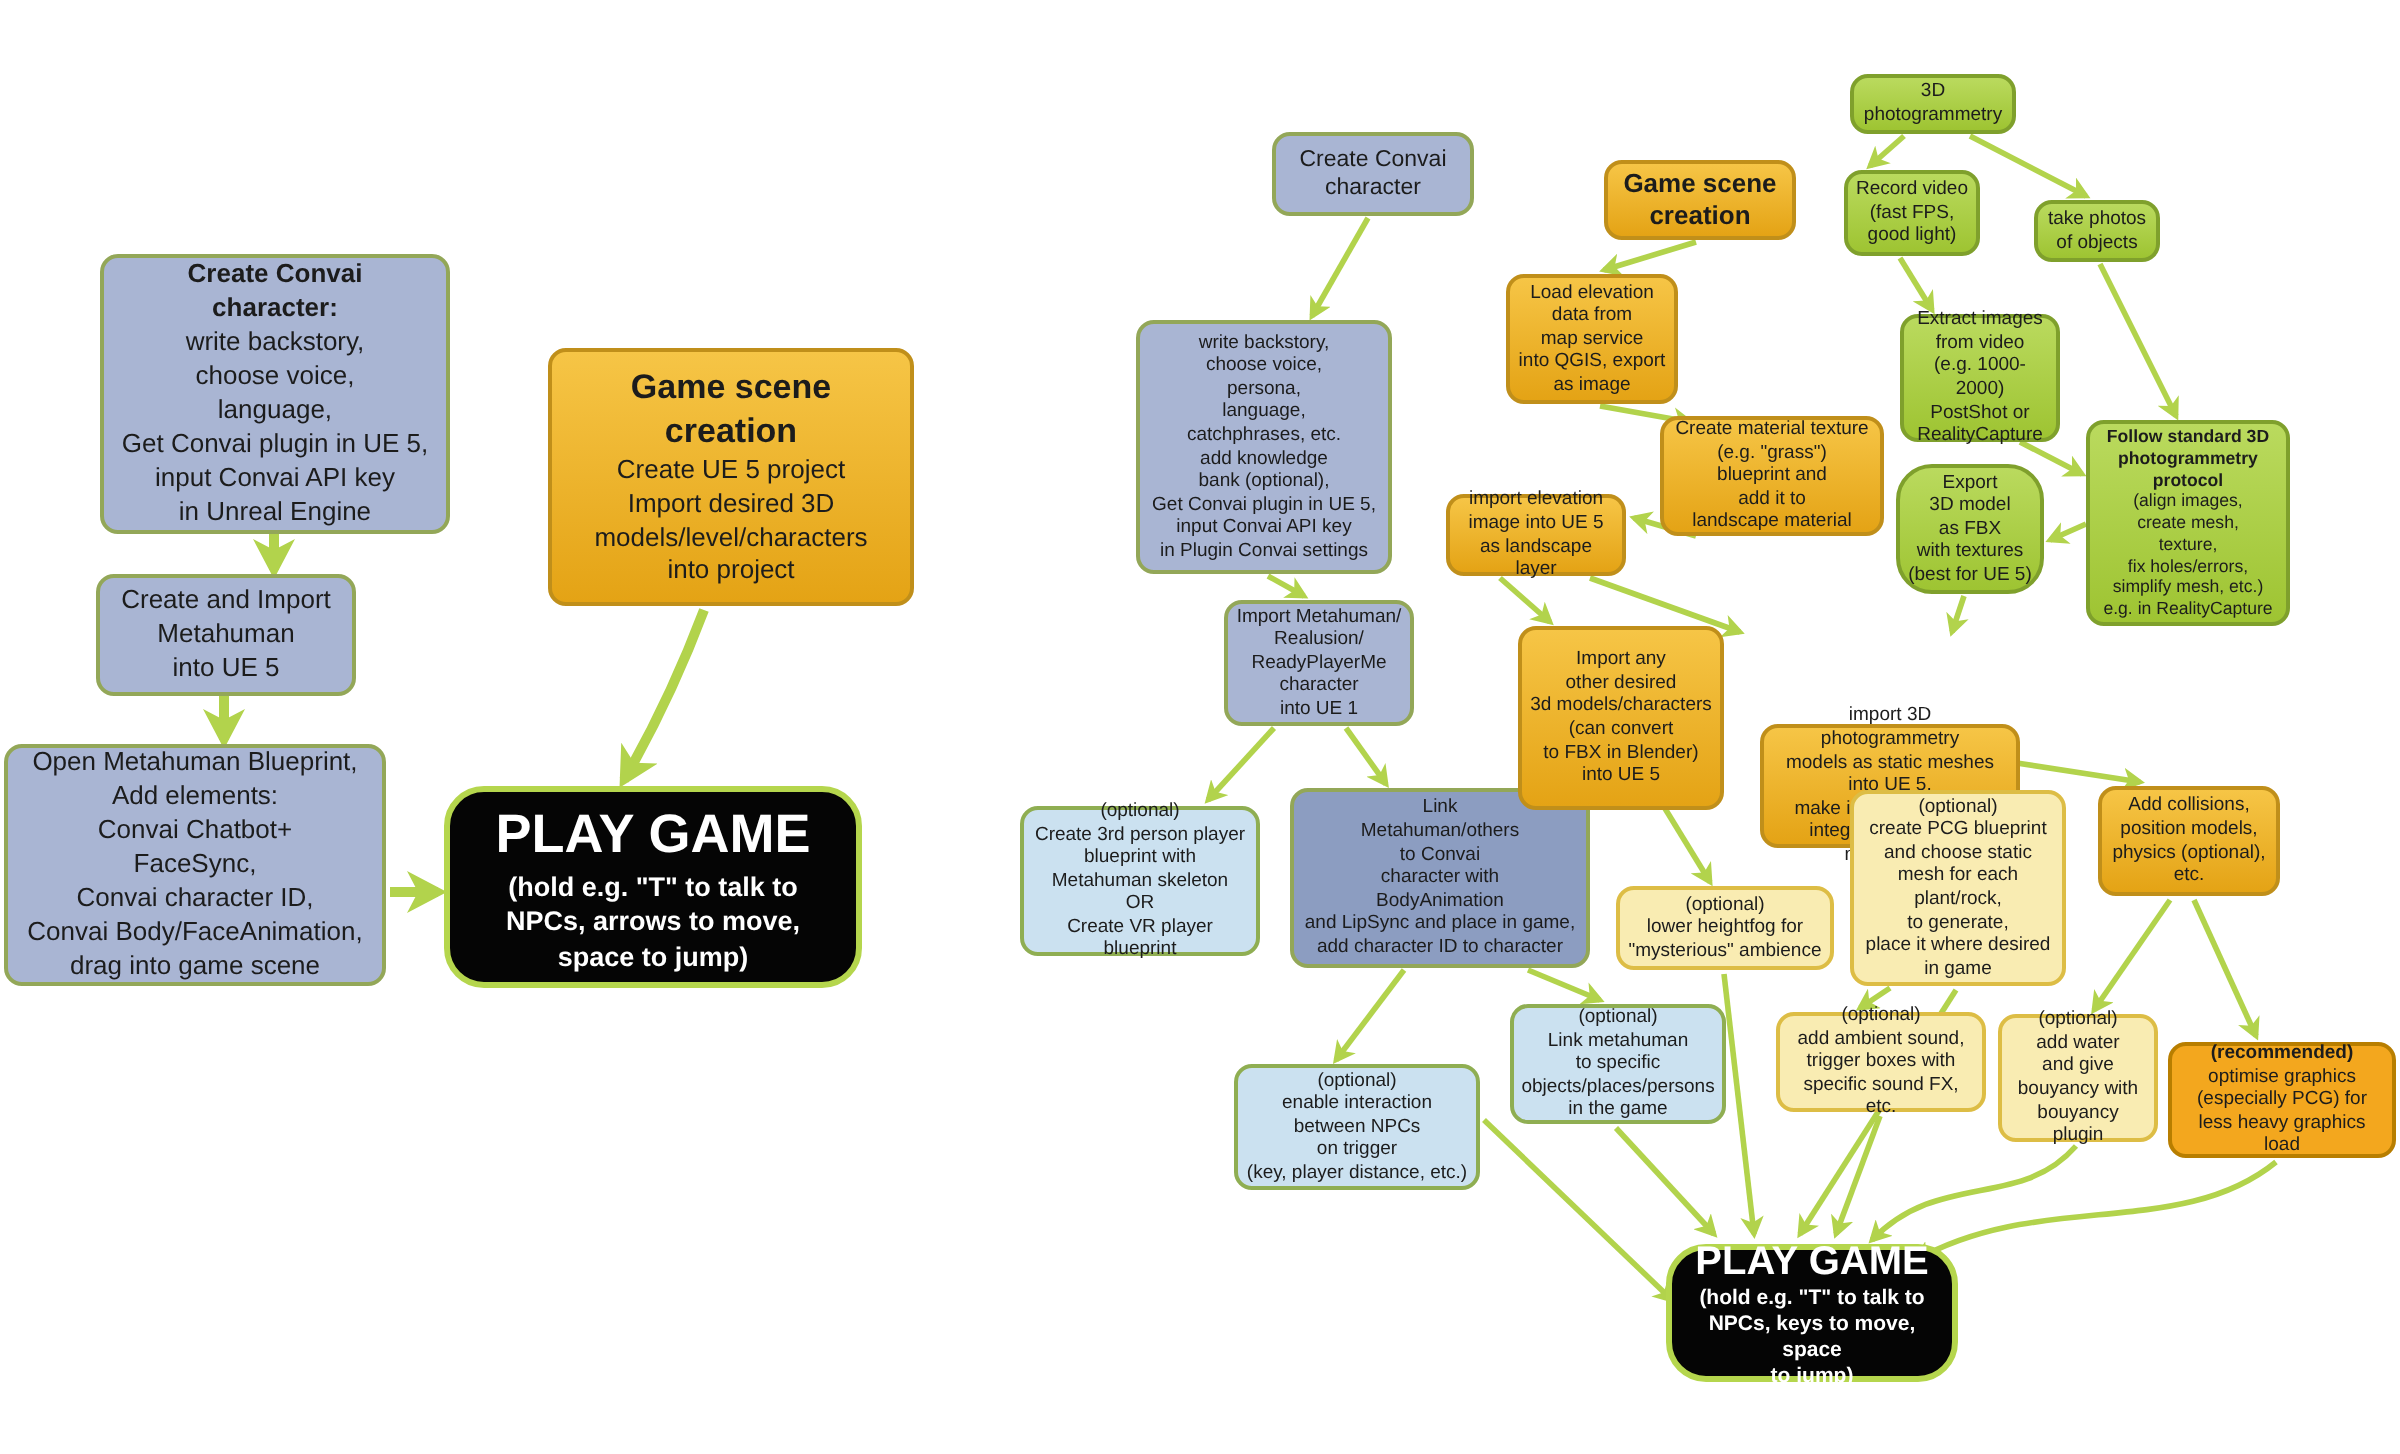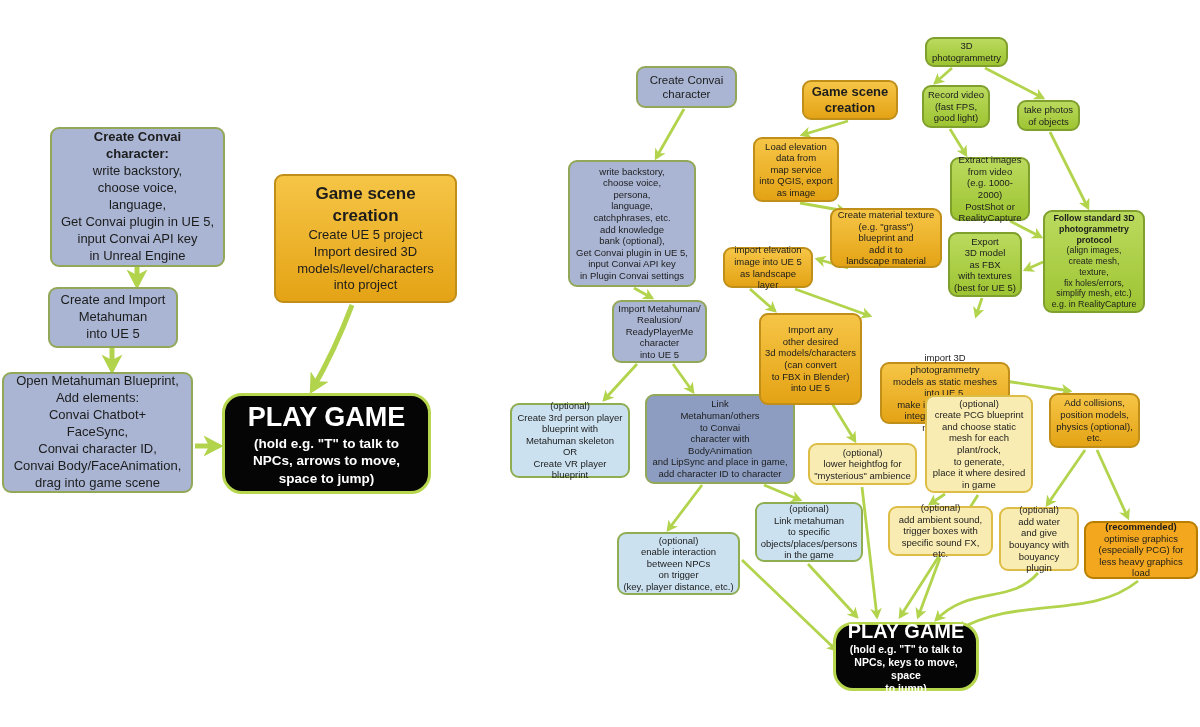--- a/index.html
+++ b/index.html
@@ -123,21 +123,21 @@
 bank (optional),
 Get Convai plugin in UE 5,
 input Convai API key
 in Plugin Convai settings</div>
       </div>
       <div class="node blue" style="left: 612px; top: 300px; width: 95px; height: 63px; font-size: 9.5px;">
         <div class="b">Import Metahuman/
 Realusion/
 ReadyPlayerMe
 character
-into UE 5</div>
+into UE 1</div>
       </div>
       <div class="node lightblue" style="left: 510px; top: 403px; width: 120px; height: 75px; font-size: 9.5px;">
         <div class="b">(optional)
 Create 3rd person player
 blueprint with
 Metahuman skeleton
 OR
 Create VR player blueprint</div>
       </div>
       <div class="node darkblue" style="left: 645px; top: 394px; width: 150px; height: 90px; font-size: 9.5px;">
@@ -254,21 +254,21 @@
         <div class="b">take photos
 of objects</div>
       </div>
       <div class="node green" style="left: 950px; top: 157px; width: 80px; height: 64px; font-size: 9.5px;">
         <div class="b">Extract images
 from video
 (e.g. 1000-2000)
 PostShot or
 RealityCapture</div>
       </div>
-      <div class="node green" style="left: 948px; top: 232px; width: 74px; height: 65px; font-size: 9.5px;">
+      <div class="node green" style="left: 948px; top: 232px; width: 74px; height: 65px; font-size: 9.5px; border-radius: 18px;">
         <div class="b">Export
 3D model
 as FBX
 with textures
 (best for UE 5)</div>
       </div>
       <div class="node green" style="left: 1043px; top: 210px; width: 102px; height: 103px; font-size: 8.8px;">
         <div class="t" style="font-size: 8.8px;">Follow standard 3D
 photogrammetry
 protocol</div>

